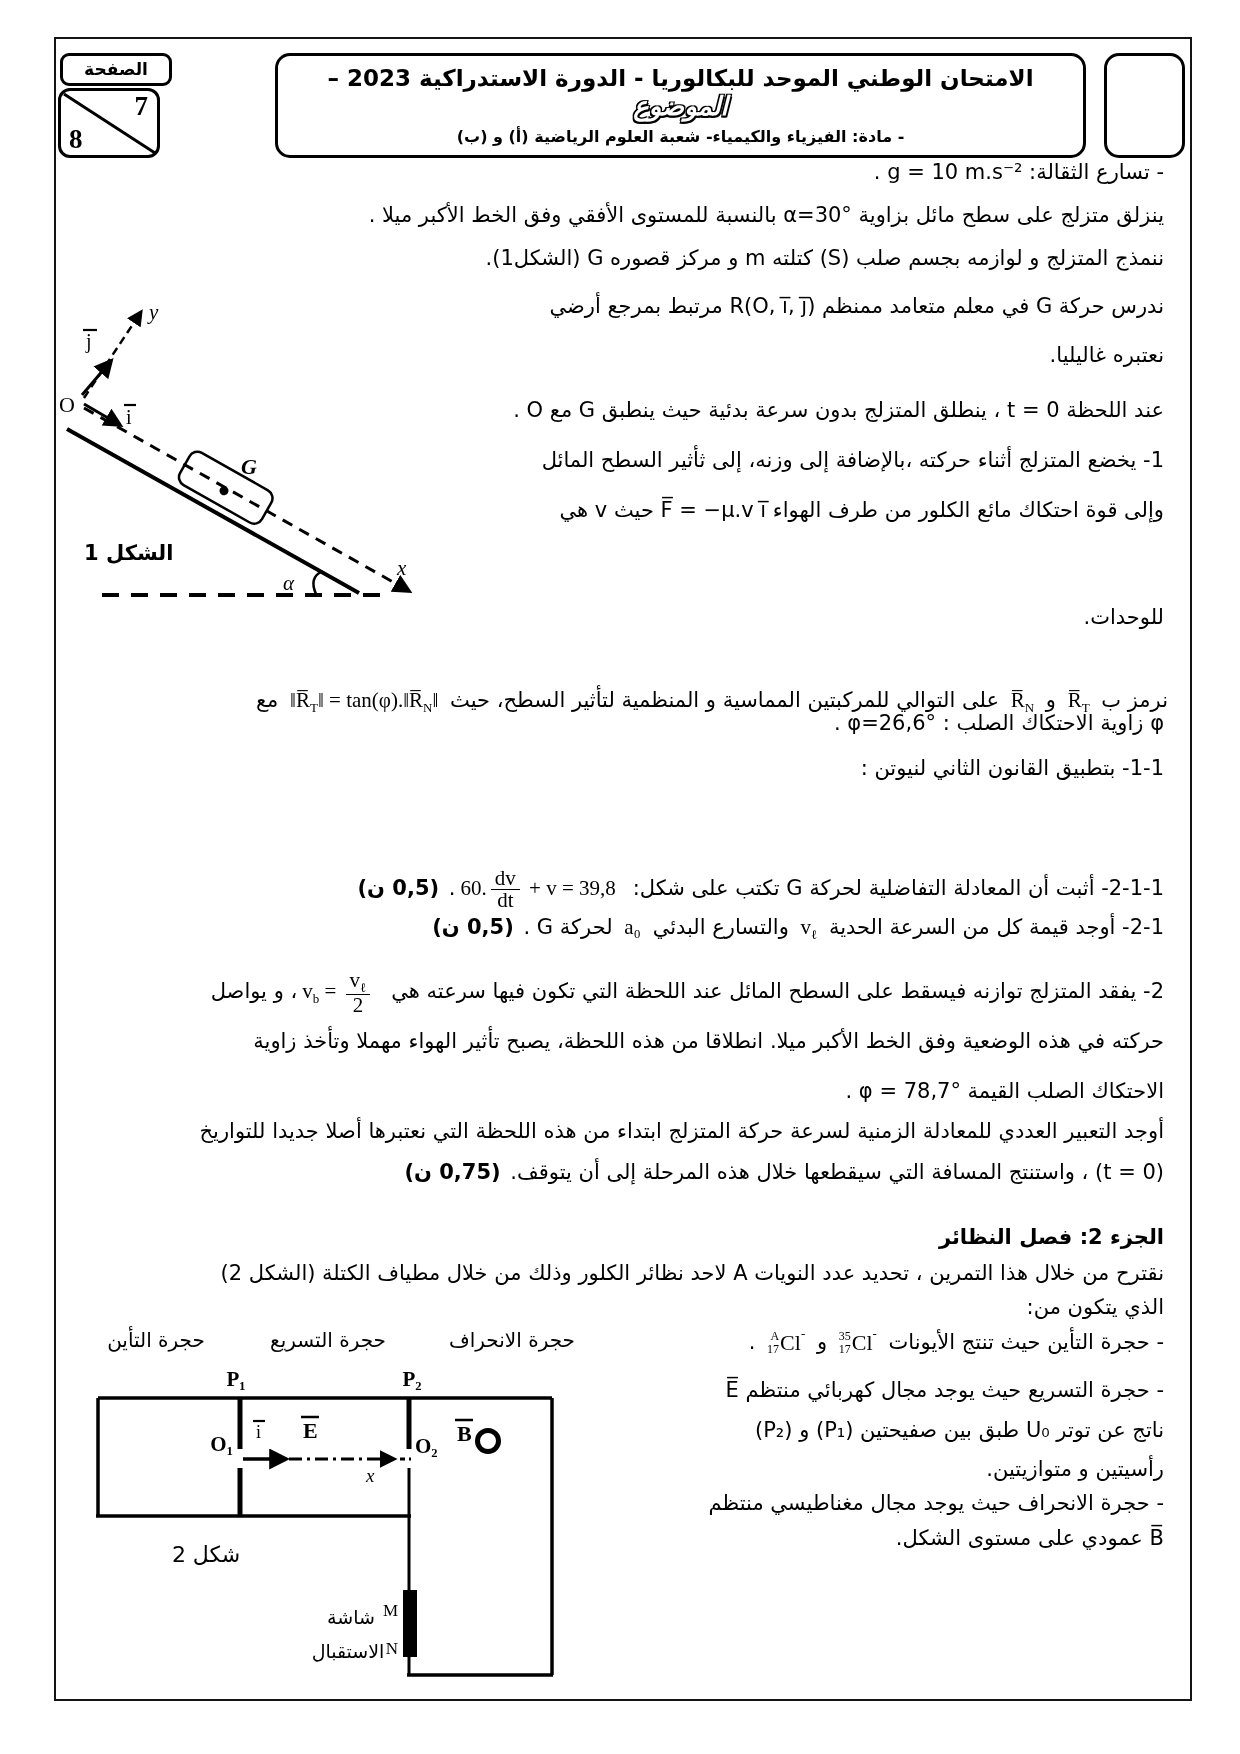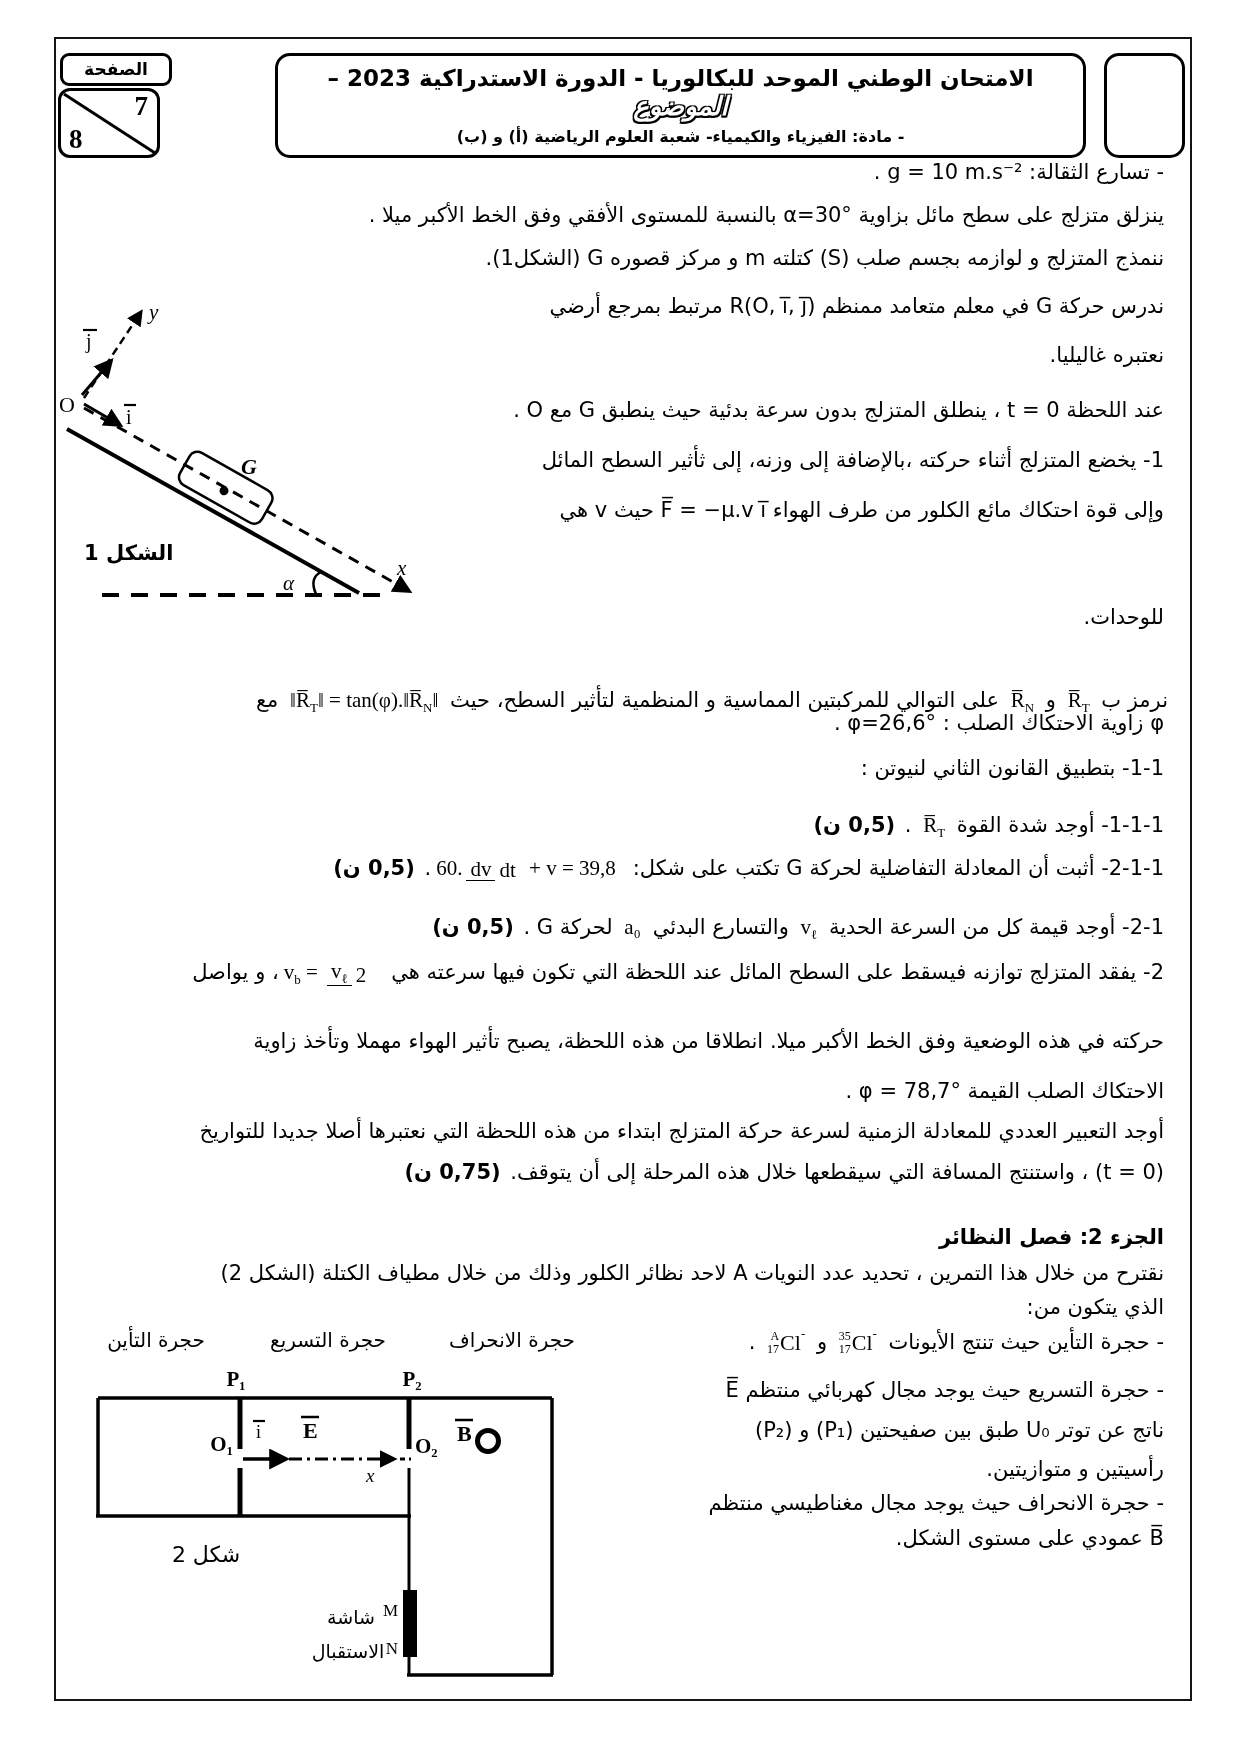--- a/index.html
+++ b/index.html
@@ -22,21 +22,21 @@
   .titlebox .t2{font-size:16px;font-weight:bold;}
   .docword{font-weight:bold;font-style:italic;font-size:26px;color:#fff;
         text-shadow:1.5px 1.5px 0 #000,-1.5px -1.5px 0 #000,1.5px -1.5px 0 #000,-1.5px 1.5px 0 #000,0 2px 0 #000;}
   .emptybox{left:1104px;top:53px;width:81px;height:105px;}
   
   .ln{position:absolute;direction:rtl;text-align:right;font-size:21px;line-height:1.35;white-space:nowrap;right:76px;}
   .f{direction:ltr;unicode-bidi:isolate;font-family:"Liberation Serif","DejaVu Sans",serif;margin:0 5px;}
   sub{font-size:0.62em;}
   .score{font-weight:bold;margin:0 3px;}
   .bold{font-weight:bold;}
-  .frac{display:inline-flex;flex-direction:row;vertical-align:middle;text-align:center;line-height:1.02;margin:8px 4px;align-items:flex-end;}
+  .frac{display:inline-flex;flex-direction:column;vertical-align:middle;text-align:center;line-height:1.02;margin:17px 4px;}
   .frac .fnum{border-bottom:1.6px solid #000;padding:0 4px;display:inline-block;}
   .frac .fden{padding:0 4px;}
   .iso{display:inline-flex;align-items:center;vertical-align:middle;direction:ltr;unicode-bidi:isolate;margin:0 5px;
         font-family:"Liberation Serif","DejaVu Sans",serif;}
   .iso .pres{display:inline-flex;flex-direction:column;font-size:12px;line-height:1.1;align-items:flex-end;margin-right:1px;}
   .iso .isym{font-size:22px;}
   .iso .icharge{font-size:13px;align-self:flex-start;margin-top:-3px;}
   svg text{fill:#000;}
   svg .ar{font-family:"DejaVu Sans",sans-serif;}
   svg .lt{font-family:"Liberation Serif",serif;}
@@ -110,26 +110,20 @@
     <span>و</span>
     <span class="f" dir="ltr"><span>R̅</span><sub>N</sub></span>
     <span>على التوالي للمركبتين المماسية و المنظمية لتأثير السطح، حيث</span>
     <span class="f" dir="ltr"><span>‖R̅</span><sub>T</sub><span>‖ = tan(φ).‖R̅</span><sub>N</sub><span>‖</span></span>
     <span>مع</span>
   </div>
 
   <div class="ln" style="top:709px">φ زاوية الاحتكاك الصلب : φ=26,6° .</div>
   <div class="ln" style="top:754px">1-1- بتطبيق القانون الثاني لنيوتن :</div>
 
-  <div class="ln" style="top:811px">
-    <span>1-1-1- أوجد شدة القوة</span>
-    <span class="f" dir="ltr"><span>R̅</span><sub>T</sub></span>
-    <span>.</span>
-    <span class="score">(0,5 ن)</span>
-  </div>
 
   <div class="ln" style="top:851px">
     <span>2-1-1- أثبت أن المعادلة التفاضلية لحركة G تكتب على شكل:</span>
     <span class="f" dir="ltr">
       <span>60.</span><span class="frac">
           <span class="fnum">dv</span>
           <span class="fden">dt</span>
         </span><span> + v = 39,8</span>
     </span>
     <span>.</span>

